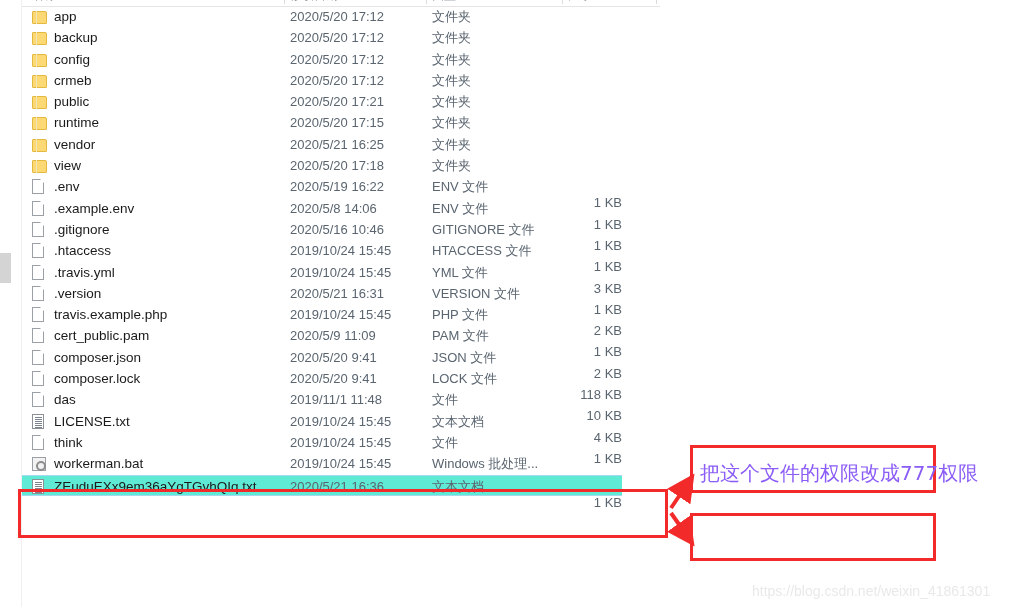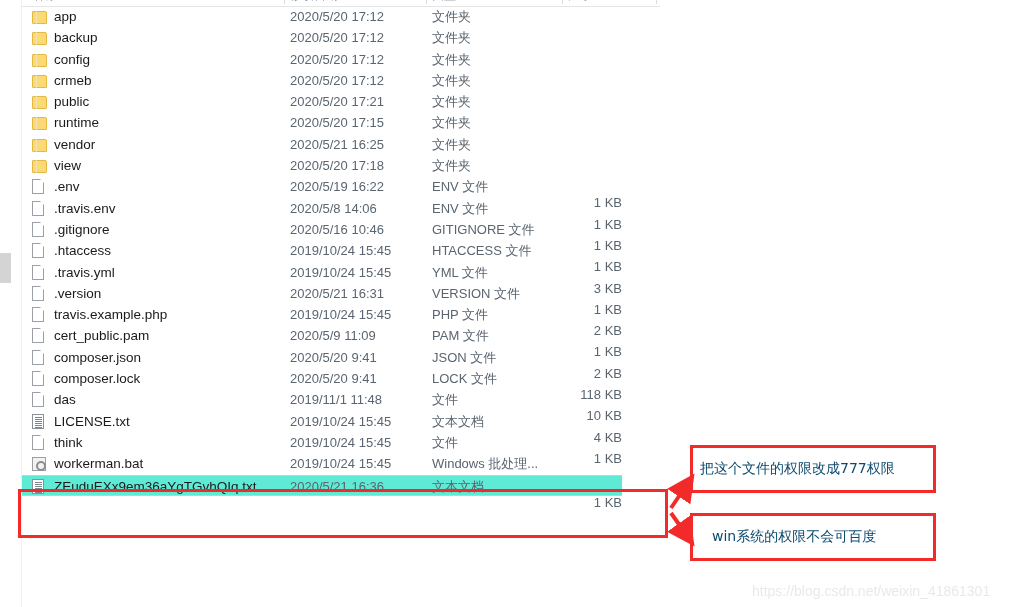--- a/index.html
+++ b/index.html
@@ -191,22 +191,22 @@
     border: 3px solid #f22a2a;
     box-sizing: border-box;
     background: transparent;
   }
   #hl-file-box { left: 18px;  top: 489px; width: 650px; height: 49px; }
   #note1-box   { left: 690px; top: 445px; width: 246px; height: 48px; }
   #note2-box   { left: 690px; top: 513px; width: 246px; height: 48px; }
 
   .note-text {
     position: absolute;
-    color: #0c4a6e;
-    font-size: 14px;
+    color: #8b5cf6;
+    font-size: 20px;
     font-family: "DejaVu Sans", "Liberation Sans", sans-serif;
     white-space: nowrap;
   }
   #note1-text { left: 700px; top: 460px; }
   #note2-text { left: 712px; top: 528px; }
 
   .watermark {
     position: absolute;
     left: 752px; top: 583px;
     font-size: 14px;
@@ -313,21 +313,21 @@
         </span>
         <span class="nm">.env</span>
         <span class="dt">2020/5/19 16:22</span>
         <span class="tp">ENV 文件</span>
         <span class="sz">1 KB</span>
       </div>
       <div class="row">
         <span class="icon">
           <span class="ic-file" style="display: block;"></span>
         </span>
-        <span class="nm">.travis.env</span>
+        <span class="nm">.example.env</span>
         <span class="dt">2020/5/8 14:06</span>
         <span class="tp">ENV 文件</span>
         <span class="sz">1 KB</span>
       </div>
       <div class="row">
         <span class="icon">
           <span class="ic-file" style="display: block;"></span>
         </span>
         <span class="nm">.gitignore</span>
         <span class="dt">2020/5/16 10:46</span>
@@ -455,16 +455,15 @@
     <defs>
       <marker id="ah" markerWidth="7" markerHeight="7" refX="5" refY="3.5" orient="auto">
         <polygon points="0 0, 7 3.5, 0 7" fill="#f22a2a"></polygon>
       </marker>
     </defs>
     <line x1="671" y1="508" x2="690" y2="480" stroke="#f22a2a" stroke-width="4" marker-end="url(#ah)"></line>
     <line x1="671" y1="513" x2="690" y2="540" stroke="#f22a2a" stroke-width="4" marker-end="url(#ah)"></line>
   </svg>
 
   <div class="note-text" id="note1-text">把这个文件的权限改成777权限</div>
-  <div class="note-text" id="note2-text">win系统的权限不会可百度</div>
 
   <div class="watermark">https://blog.csdn.net/weixin_41861301</div>
 </div>
 
 </body></html>

